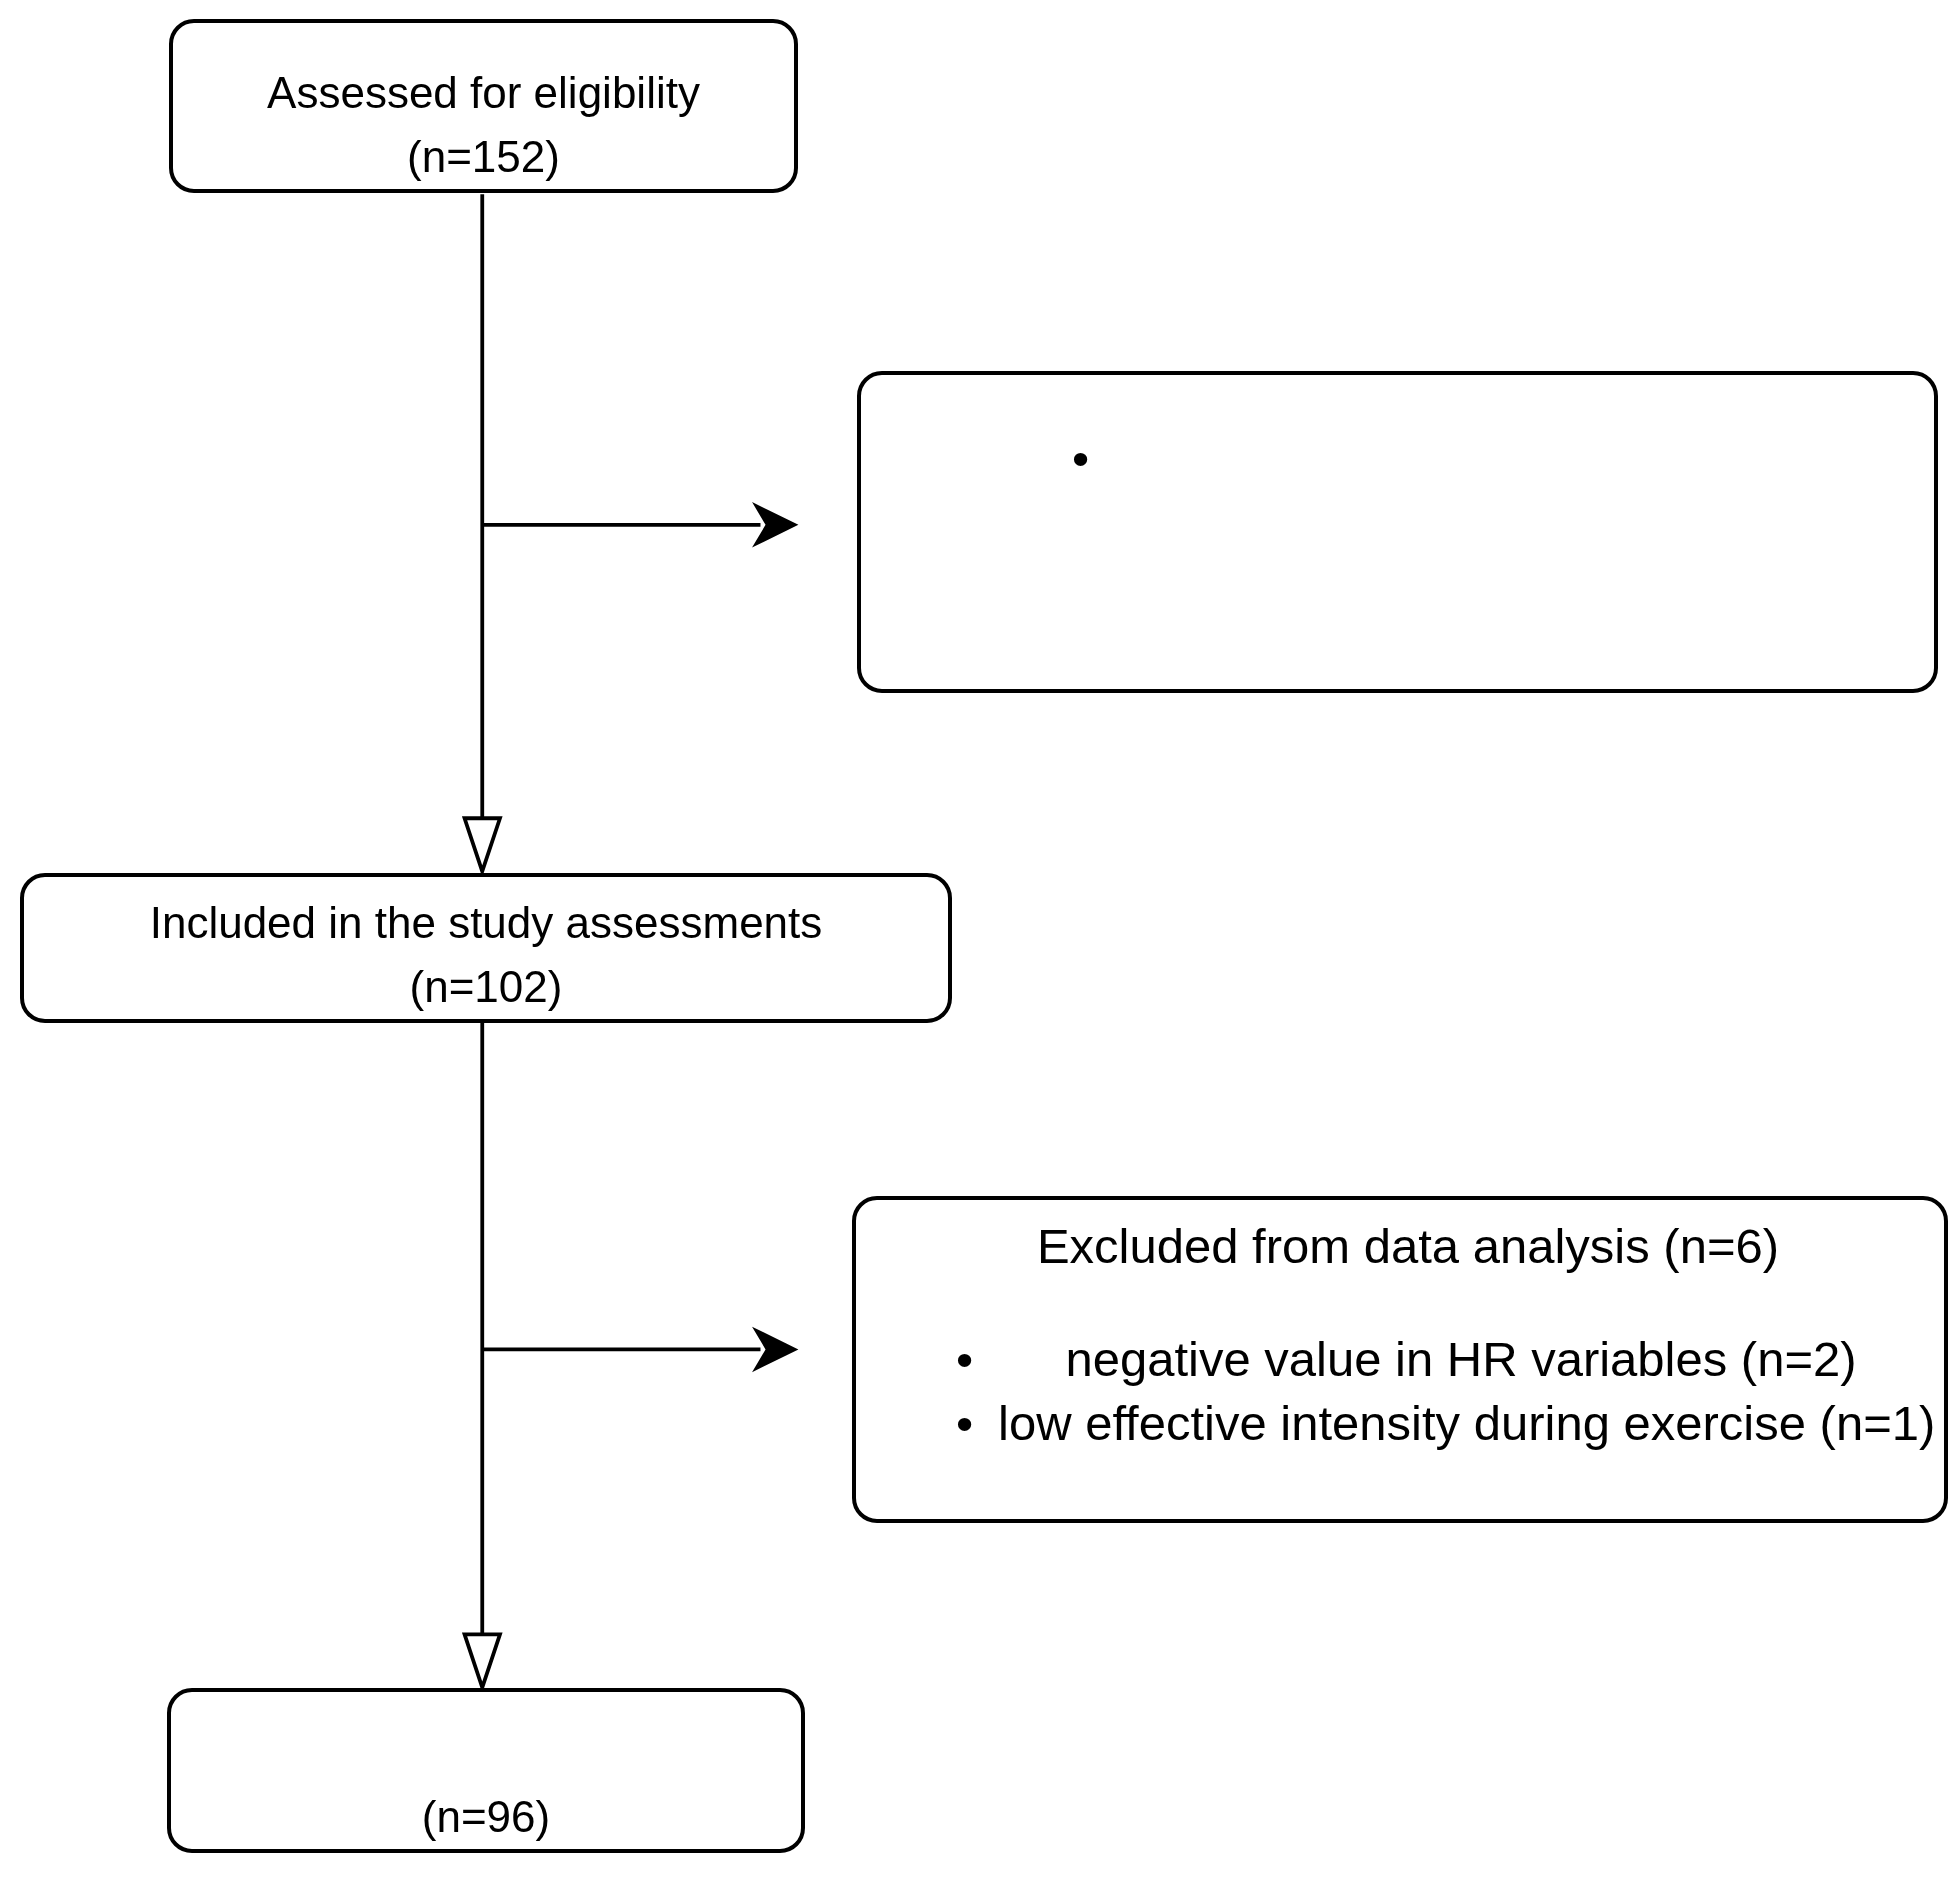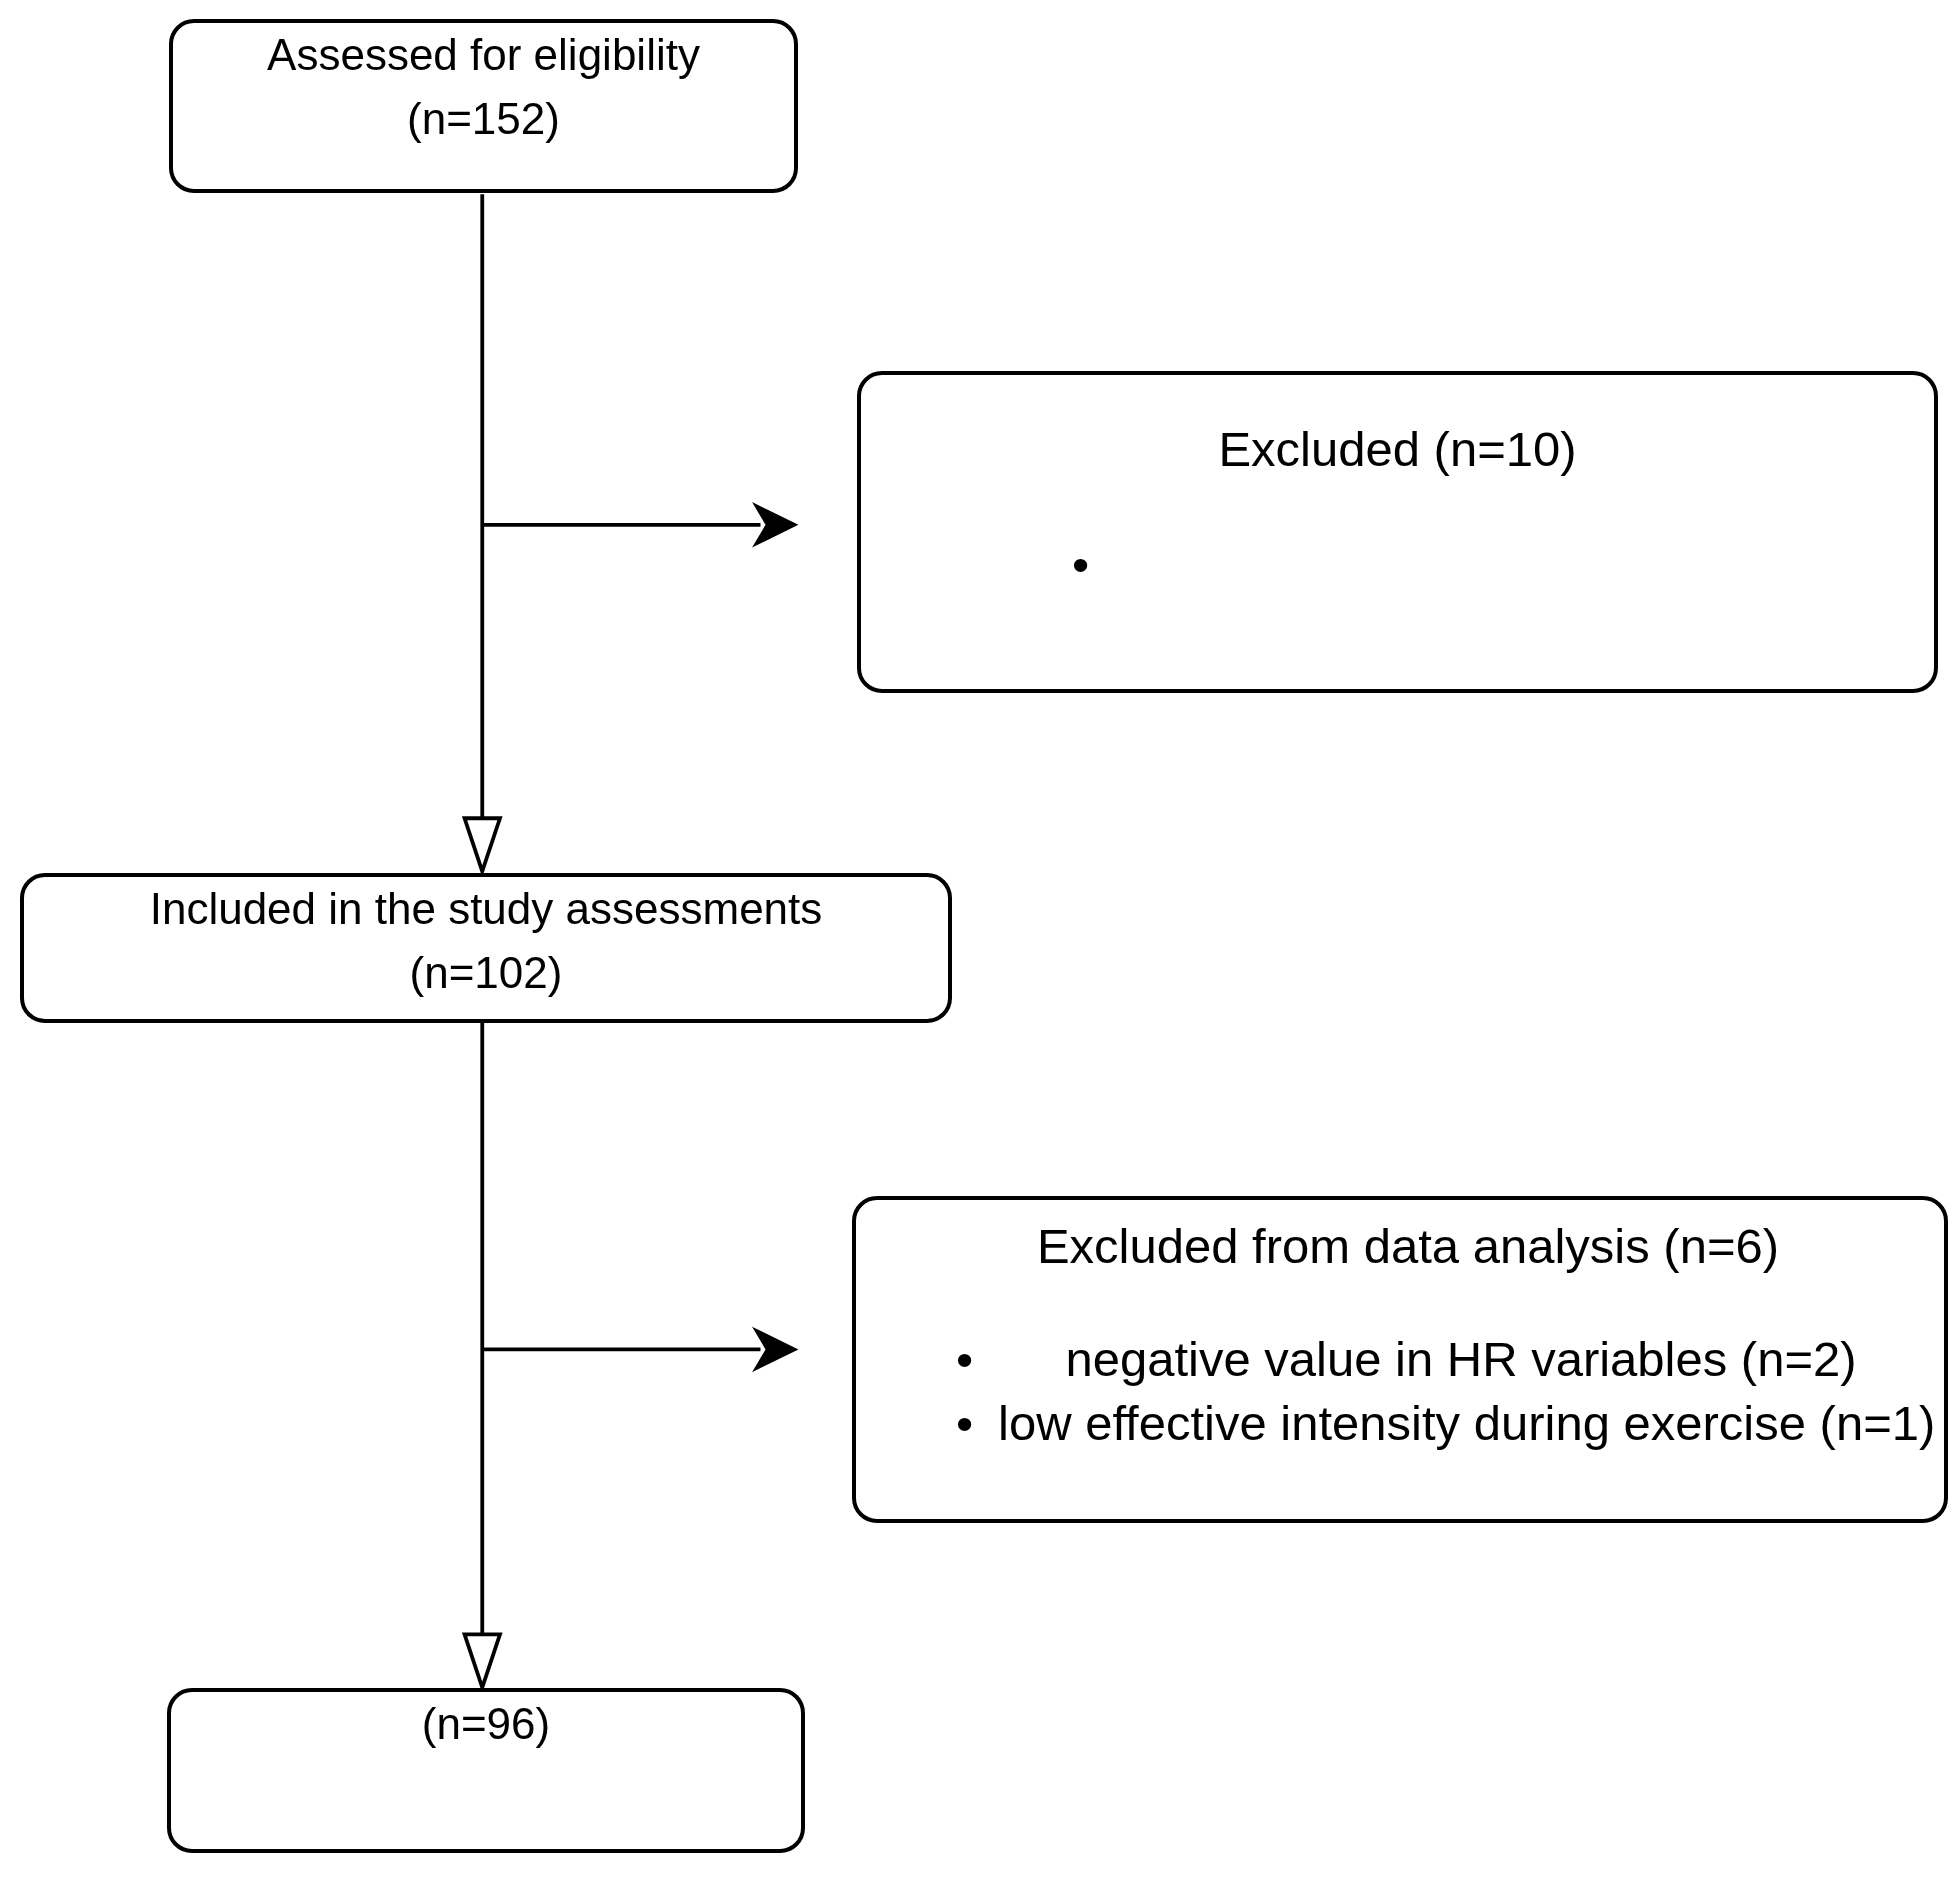--- a/index.html
+++ b/index.html
@@ -27,21 +27,21 @@
     box-sizing: border-box;
     border: 4.2px solid #000000;
     border-radius: 25px;
     background: #ffffff;
   }
   
   .node.center {
     display: flex;
     flex-direction: column;
     align-items: center;
-    justify-content: flex-start;
+    justify-content: flex-end;
     text-align: center;
     font-size: 44px;
     line-height: 64px;
   }
   
   .node.exclusion {
     font-size: 49px;
     line-height: 64px;
   }
   .node.exclusion .title {
@@ -98,21 +98,20 @@
     <line x1="572" y1="1600" x2="902" y2="1600" stroke="#000000" stroke-width="4.5"></line>
     <path d="M947,1600 L892,1573 L908,1600 L892,1627 Z" fill="#000000"></path>
   </svg>
 
   <div class="node center" id="box-assessed">
     <div>Assessed for eligibility</div>
     <div>(n=152)</div>
   </div>
 
   <div class="node exclusion" id="box-excluded-screening">
-    <div class="title">Excluded (n=10)</div>
     <div class="bullet-row">
       <span class="marker">•</span>
     </div>
   </div>
 
   <div class="node center" id="box-included-assess">
     <div>Included in the study assessments</div>
     <div>(n=102)</div>
   </div>
 

